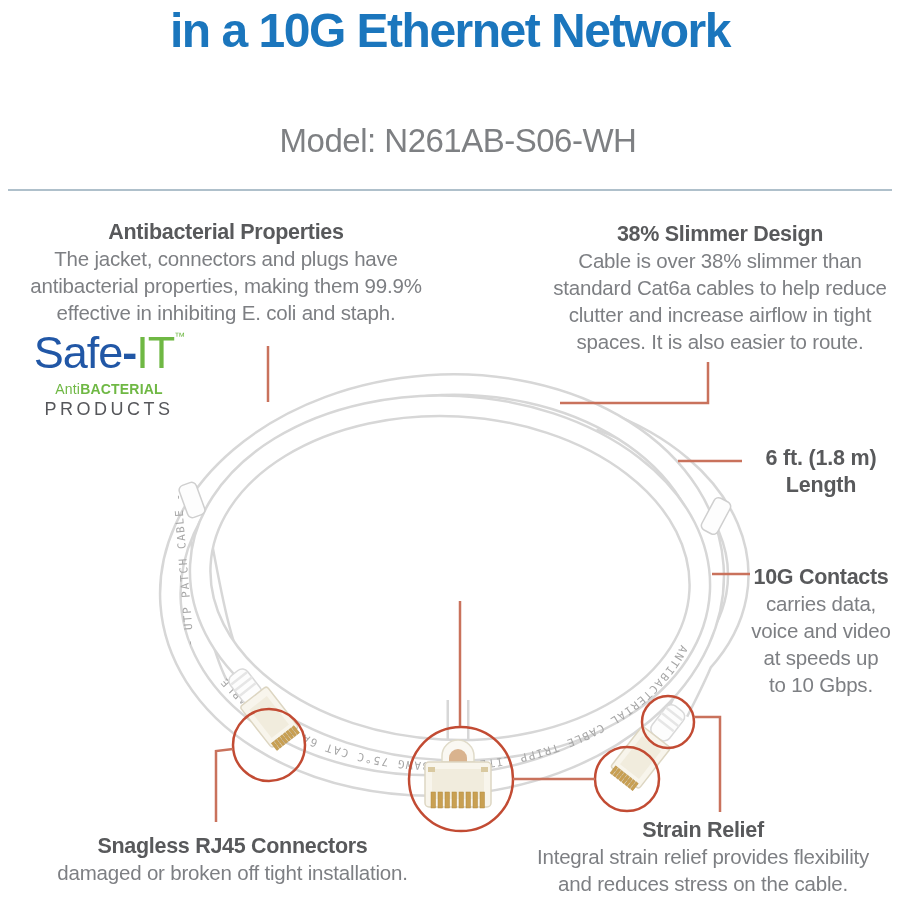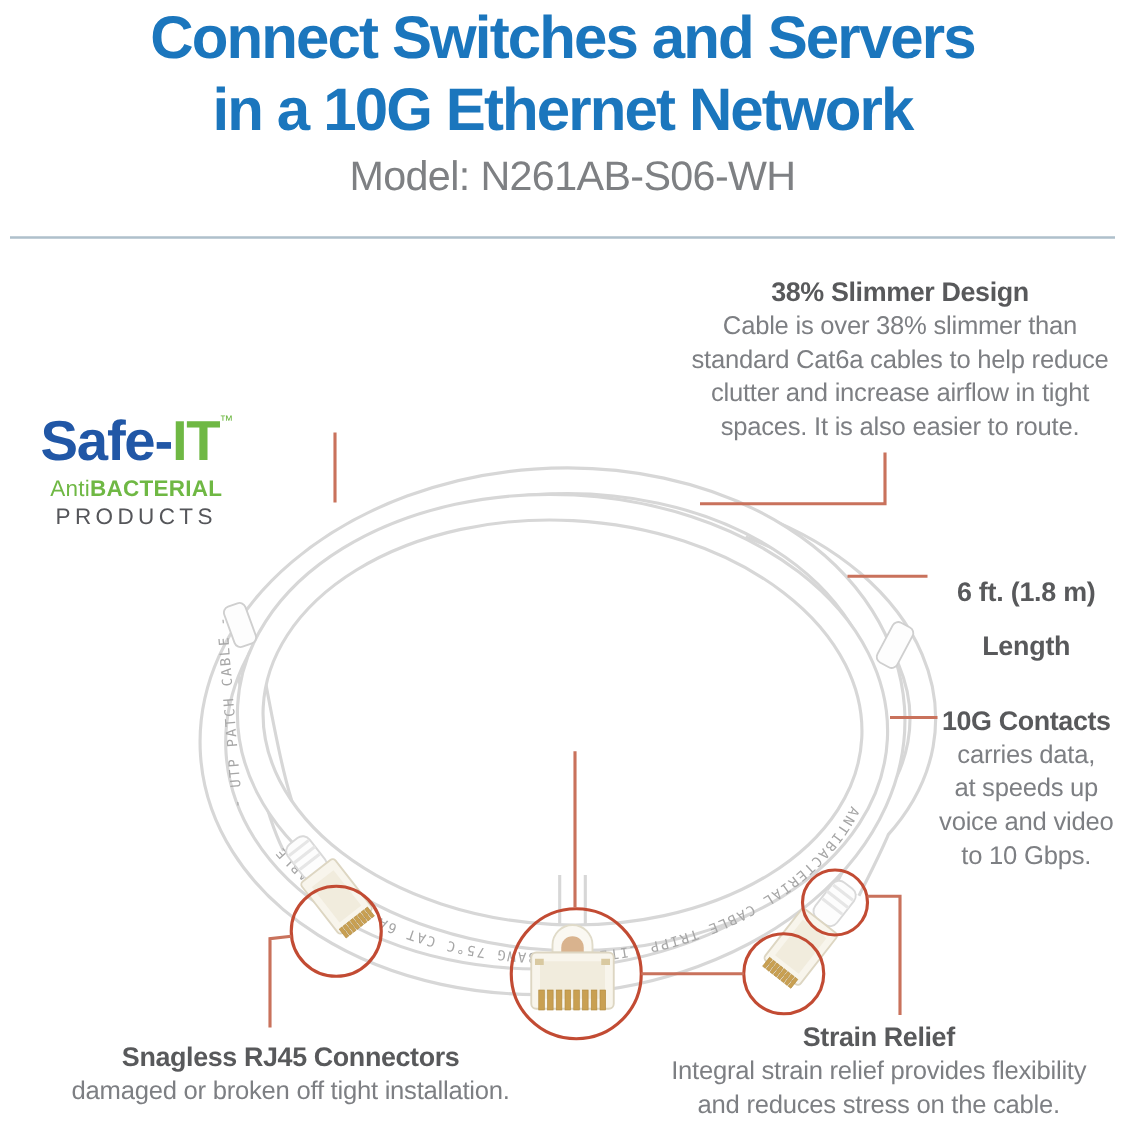--- a/index.html
+++ b/index.html
@@ -11,37 +11,37 @@
          font-weight:bold;font-size:48px;line-height:58px;letter-spacing:-1.5px;}
   .model{left:16px;right:0;top:122px;text-align:center;color:var(--model_gray);
          font-size:33px;letter-spacing:-0.5px;}
   .divider{left:8px;right:8px;top:189px;height:2px;background:var(--divider);}
 
   .callout{text-align:center;}
   .callout h3{margin:0;font-size:21.5px;line-height:26px;color:var(--heading_gray);
               letter-spacing:-0.3px;font-weight:bold;}
   .callout .line{display:block;font-size:20.5px;line-height:27px;color:var(--body_gray);
                  white-space:nowrap;letter-spacing:-0.2px;}
-  .bold-lines .line{font-weight:bold;color:var(--heading_gray);font-size:21.5px;margin-top:16px;}
+  .bold-lines .line{font-weight:bold;color:var(--heading_gray);font-size:21.5px;}
 
   .co-antibacterial{left:0;top:219px;width:452px;}
   .co-slimmer{left:530px;top:221px;width:380px;}
   .co-gold{left:310px;top:474px;width:300px;}
   .co-length{left:741px;top:445px;width:160px;}
   .co-certified{left:741px;top:564px;width:160px;}
   .co-snagless{left:0;top:817px;width:465px;margin-top:16px;}
   .co-strain{left:492px;top:817px;width:422px;}
 
   .logo{left:26px;top:330px;width:166px;text-align:center;line-height:1;}
   .logo-main{font-size:45px;letter-spacing:-1px;white-space:nowrap;}
-  .logo-safe{color:var(--logo_blue);font-weight:bold;}
+  .logo-safe{color:var(--logo_blue);font-weight:normal;}
   .logo-dash{color:var(--logo_blue);font-weight:bold;}
-  .logo-it{color:var(--logo_green);font-weight:700;}
+  .logo-it{color:var(--logo_green);font-weight:400;}
   .logo-tm{color:var(--logo_green);font-size:11px;vertical-align:28px;}
-  .logo-row2{margin-top:7px;font-size:18px;letter-spacing:0.2px;white-space:nowrap;}
+  .logo-row2{margin-top:7px;font-size:14px;letter-spacing:0.2px;white-space:nowrap;}
   .logo-anti{color:var(--logo_green);font-weight:400;}
   .logo-bact{color:var(--logo_green);font-weight:bold;}
   .logo-products{margin-top:4px;font-size:18px;color:var(--logo_gray);letter-spacing:3.5px;}
 
   svg.photo{left:0;top:0;}
   .cable-shadow{fill:none;stroke:var(--cable_edge);stroke-width:23;}
   .cable-core{fill:none;stroke:#ffffff;stroke-width:18;}
   .cable-print{fill:#a6a6a6;font-size:11px;letter-spacing:1.5px;
                font-family:"DejaVu Sans Mono",monospace;}
   .clamp{fill:#fdfdfd;stroke:#cfcfcf;stroke-width:1.5;}
@@ -159,26 +159,31 @@
     <path class="callout-stroke" d="M 560 403 L 708 403 L 708 362"></path>
     <path class="callout-stroke" d="M 678 461 L 742 461"></path>
     <path class="callout-stroke" d="M 712 574 L 750 574"></path>
     <path class="callout-stroke" d="M 460 601 L 460 726"></path>
     <path class="callout-stroke" d="M 513 779 L 595 779"></path>
     <path class="callout-stroke" d="M 233 749 L 216 751 L 216 822"></path>
     <path class="callout-stroke" d="M 694 717 L 720 717 L 720 812"></path>
   </svg>
 
   <div class="abs title">
-    <div>Connect Switches and Servers</div>
     <div>in a 10G Ethernet Network</div>
   </div>
   <div class="abs model">Model: N261AB-S06-WH</div>
   <div class="abs divider"></div>
 
+  <div class="abs callout co-antibacterial">
+    <h3>Antibacterial Properties</h3>
+    <span class="line">The jacket, connectors and plugs have</span>
+    <span class="line">antibacterial properties, making them 99.9%</span>
+    <span class="line">effective in inhibiting E. coli and staph.</span>
+  </div>
 
   <div class="abs callout co-slimmer">
     <h3>38% Slimmer Design</h3>
     <span class="line">Cable is over 38% slimmer than</span>
     <span class="line">standard Cat6a cables to help reduce</span>
     <span class="line">clutter and increase airflow in tight</span>
     <span class="line">spaces. It is also easier to route.</span>
   </div>
 
   <div class="abs logo">
@@ -193,22 +198,22 @@
 
 
   <div class="abs callout co-length bold-lines">
     <span class="line">6 ft. (1.8 m)</span>
     <span class="line">Length</span>
   </div>
 
   <div class="abs callout co-certified">
     <h3>10G Contacts</h3>
     <span class="line">carries data,</span>
+    <span class="line">voice and video</span>
     <span class="line">at speeds up</span>
-    <span class="line">voice and video</span>
     <span class="line">to 10 Gbps.</span>
   </div>
 
   <div class="abs callout co-snagless">
     <h3>Snagless RJ45 Connectors</h3>
     <span class="line">damaged or broken off tight installation.</span>
   </div>
 
   <div class="abs callout co-strain">
     <h3>Strain Relief</h3>

